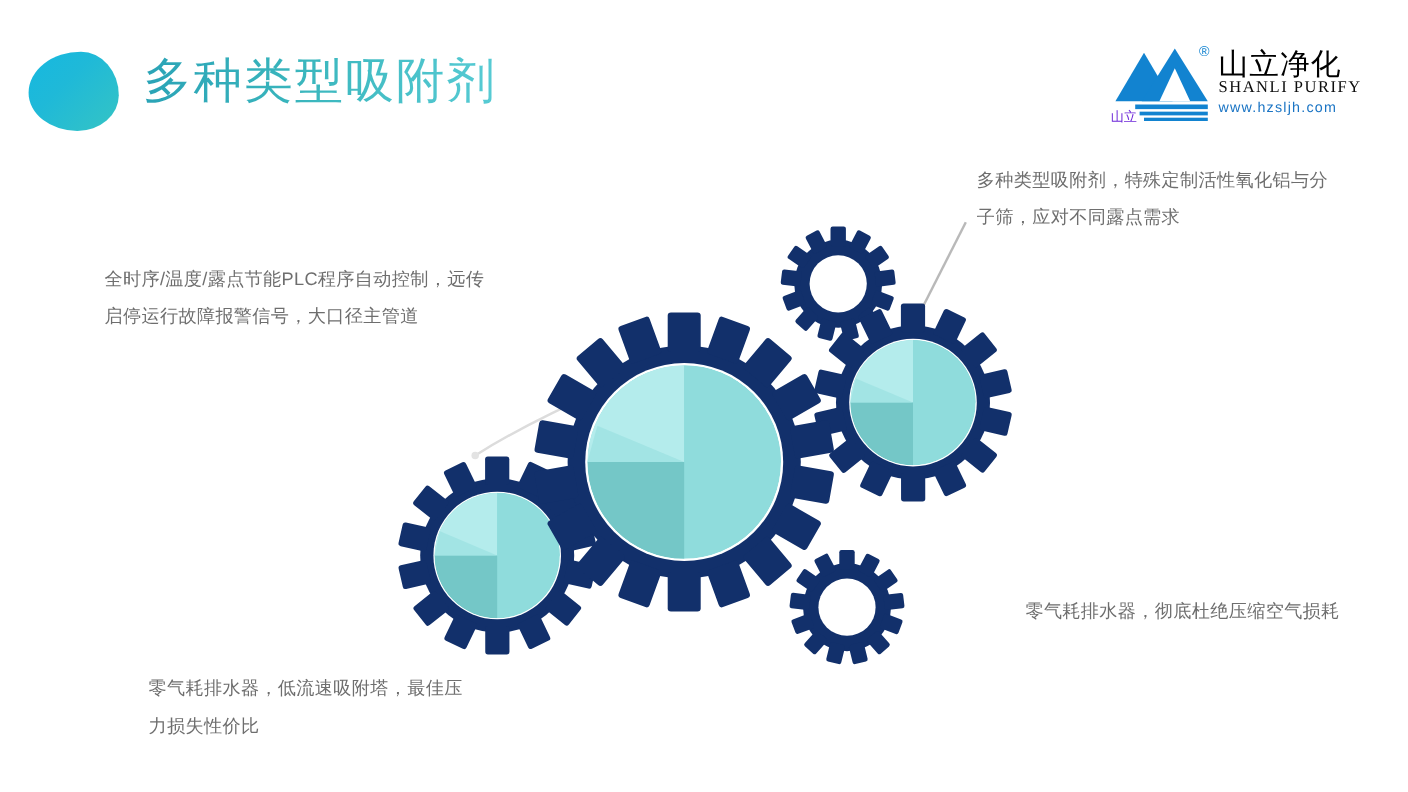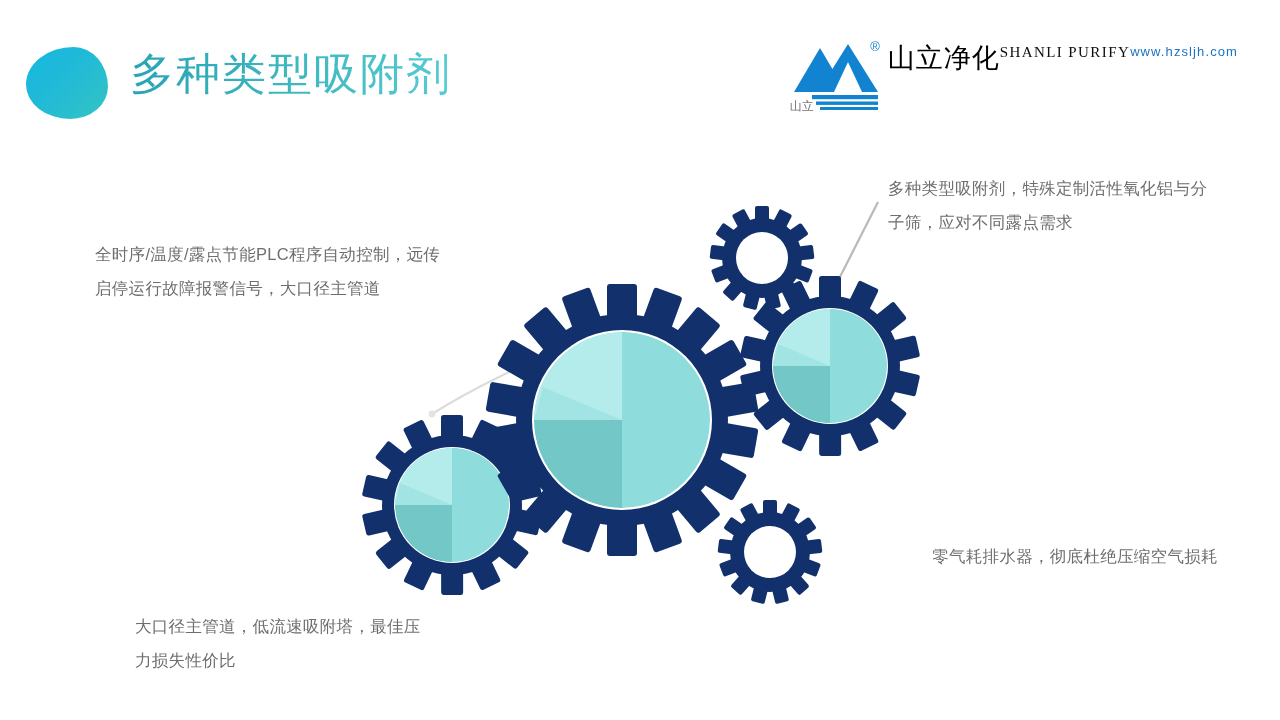--- a/index.html
+++ b/index.html
@@ -62,28 +62,29 @@
     top: 0px;
     font-size: 13px;
     color: #1283d0;
     line-height: 1;
   }
   #logo-mark-label {
     position: absolute;
     left: 0px;
     bottom: 0px;
     font-size: 12px;
-    color: #737373;
+    color: #6d28d9;
     line-height: 1;
     letter-spacing: 0px;
   }
   #logo-text {
     margin-left: 6px;
     padding-top: 4px;
     display: flex;
+    flex-direction: column;
     align-items: flex-start;
   }
   #logo-cn {
     font-size: 27px;
     color: #000000;
     line-height: 1.05;
     letter-spacing: 1px;
   }
   #logo-en {
     font-size: 15px;
@@ -101,21 +102,21 @@
 
   
   .callout {
     position: absolute;
     color: #6e6e6e;
     font-size: 16.5px;
     line-height: 2.05;
     letter-spacing: 0.3px;
   }
   #callout-plc      { left: 95px;  top: 238px; width: 350px; }
-  #callout-adsorbent{ left: 888px; top: 148px; width: 320px; margin-top: 24px; }
+  #callout-adsorbent{ left: 888px; top: 148px; width: 320px; }
   #callout-pipe     { left: 135px; top: 610px; width: 300px; }
   #callout-drain    { left: 915px; top: 540px; width: 320px; text-align: center; }
 
   
   #gear-stage {
     position: absolute;
     left: 0;
     top: 0;
     width: 1280px;
     height: 720px;
@@ -311,15 +312,15 @@
         <path d="M622,420 L543,387 L534,420 Z" fill="#9fe3e3" opacity="0.85"></path>
       </g>
     </g>
   </svg>
 </div>
 
 <div class="callout" id="callout-plc">全时序/温度/露点节能PLC程序自动控制，远传启停运行故障报警信号，大口径主管道</div>
 
 <div class="callout" id="callout-adsorbent">多种类型吸附剂，特殊定制活性氧化铝与分子筛，应对不同露点需求</div>
 
-<div class="callout" id="callout-pipe">大口径主管道，低流速吸附塔，最佳压力损失性价比</div>
+<div class="callout" id="callout-pipe">零气耗排水器，低流速吸附塔，最佳压力损失性价比</div>
 
 <div class="callout" id="callout-drain">零气耗排水器，彻底杜绝压缩空气损耗</div>
 
 </body></html>

